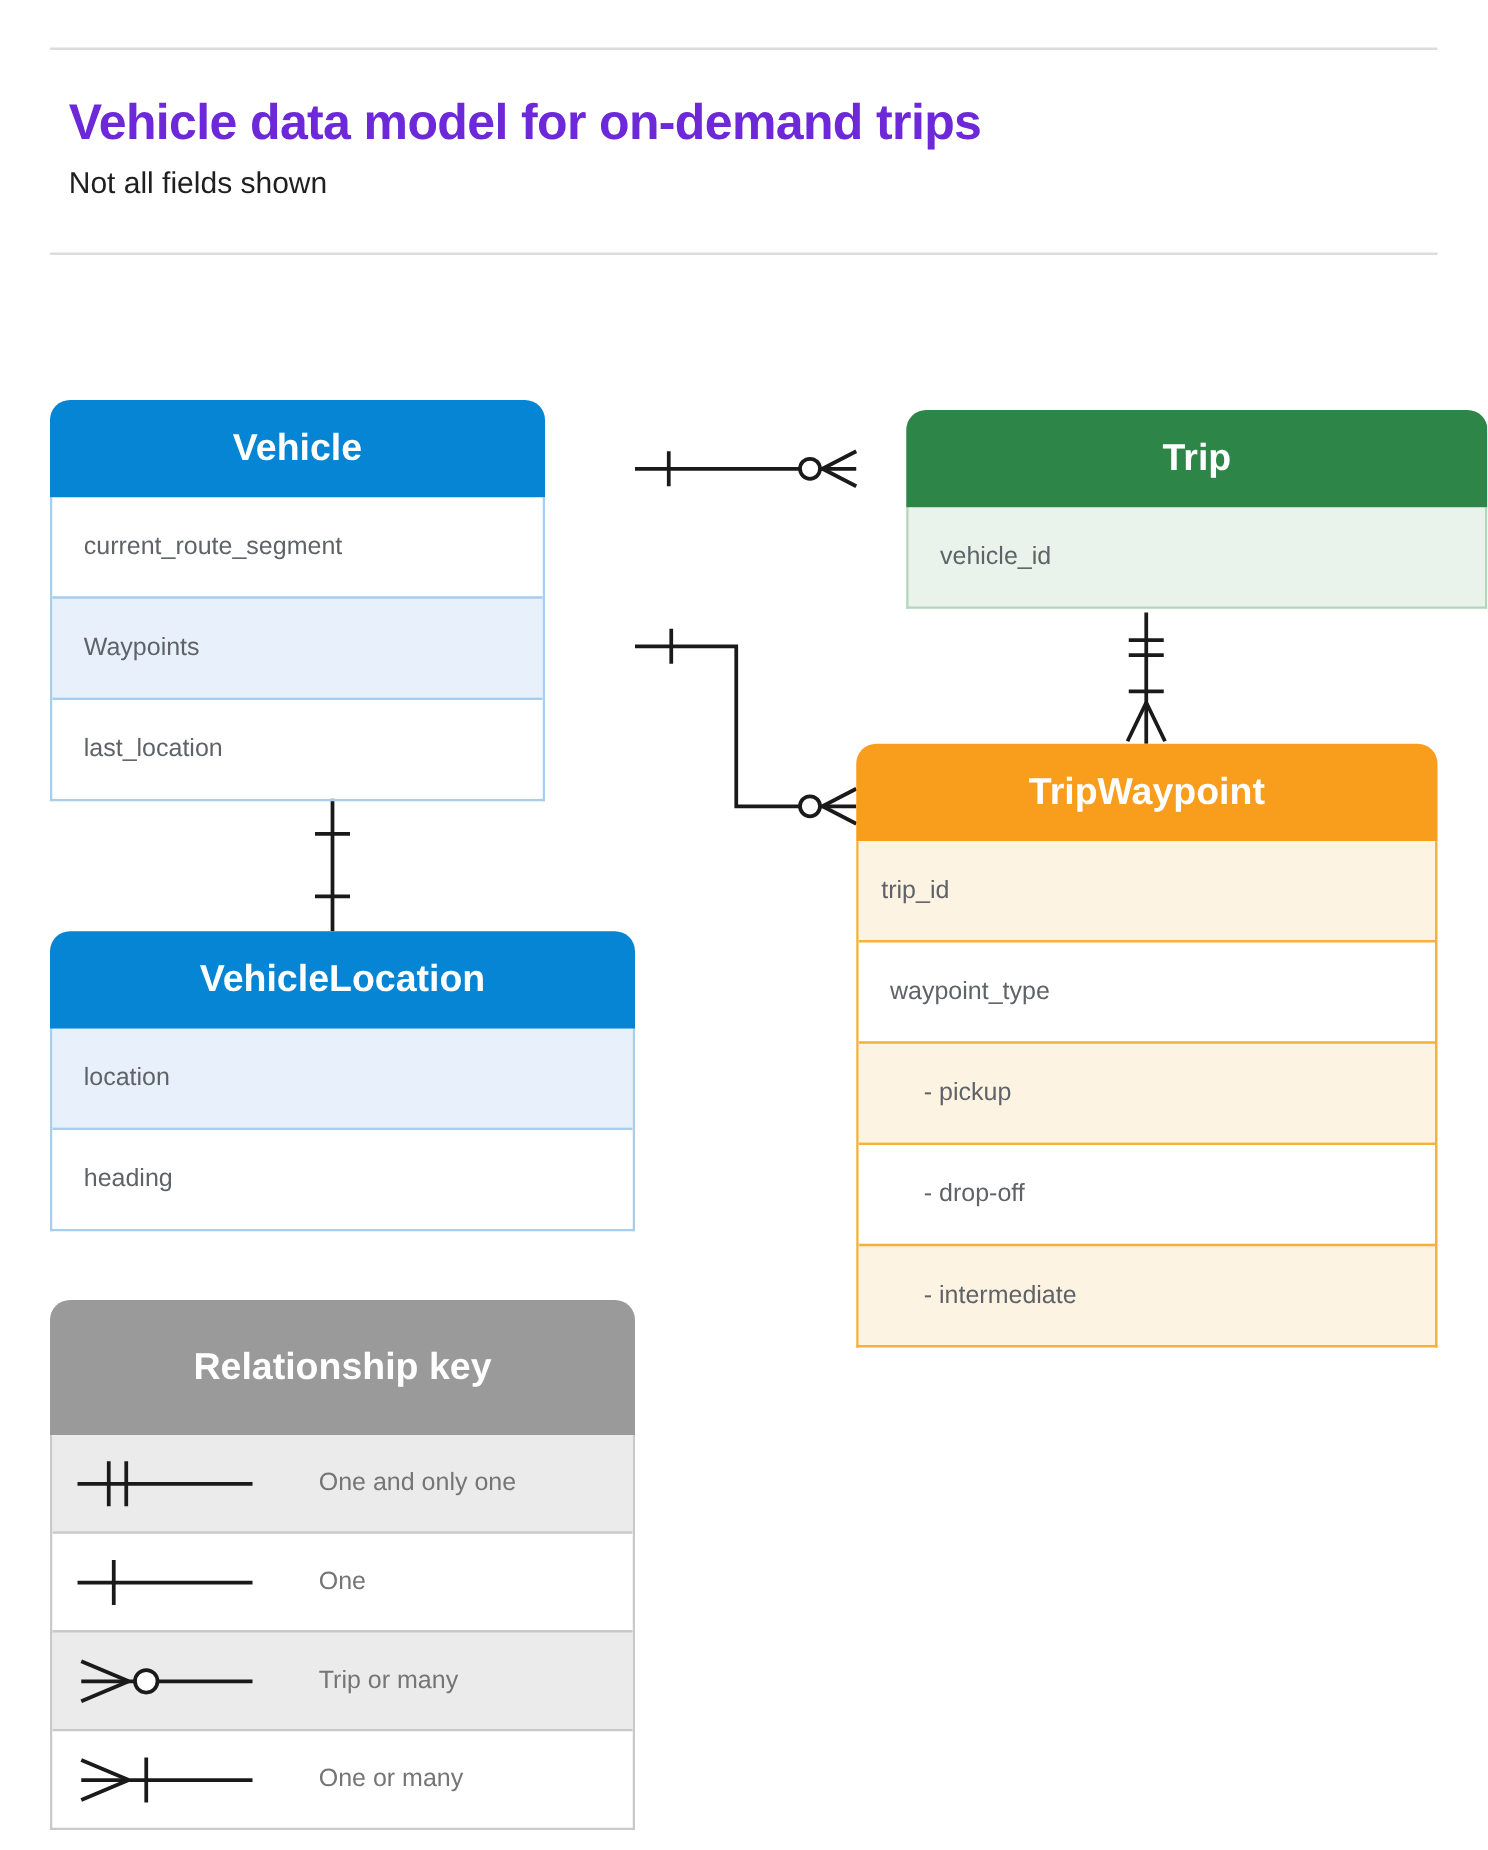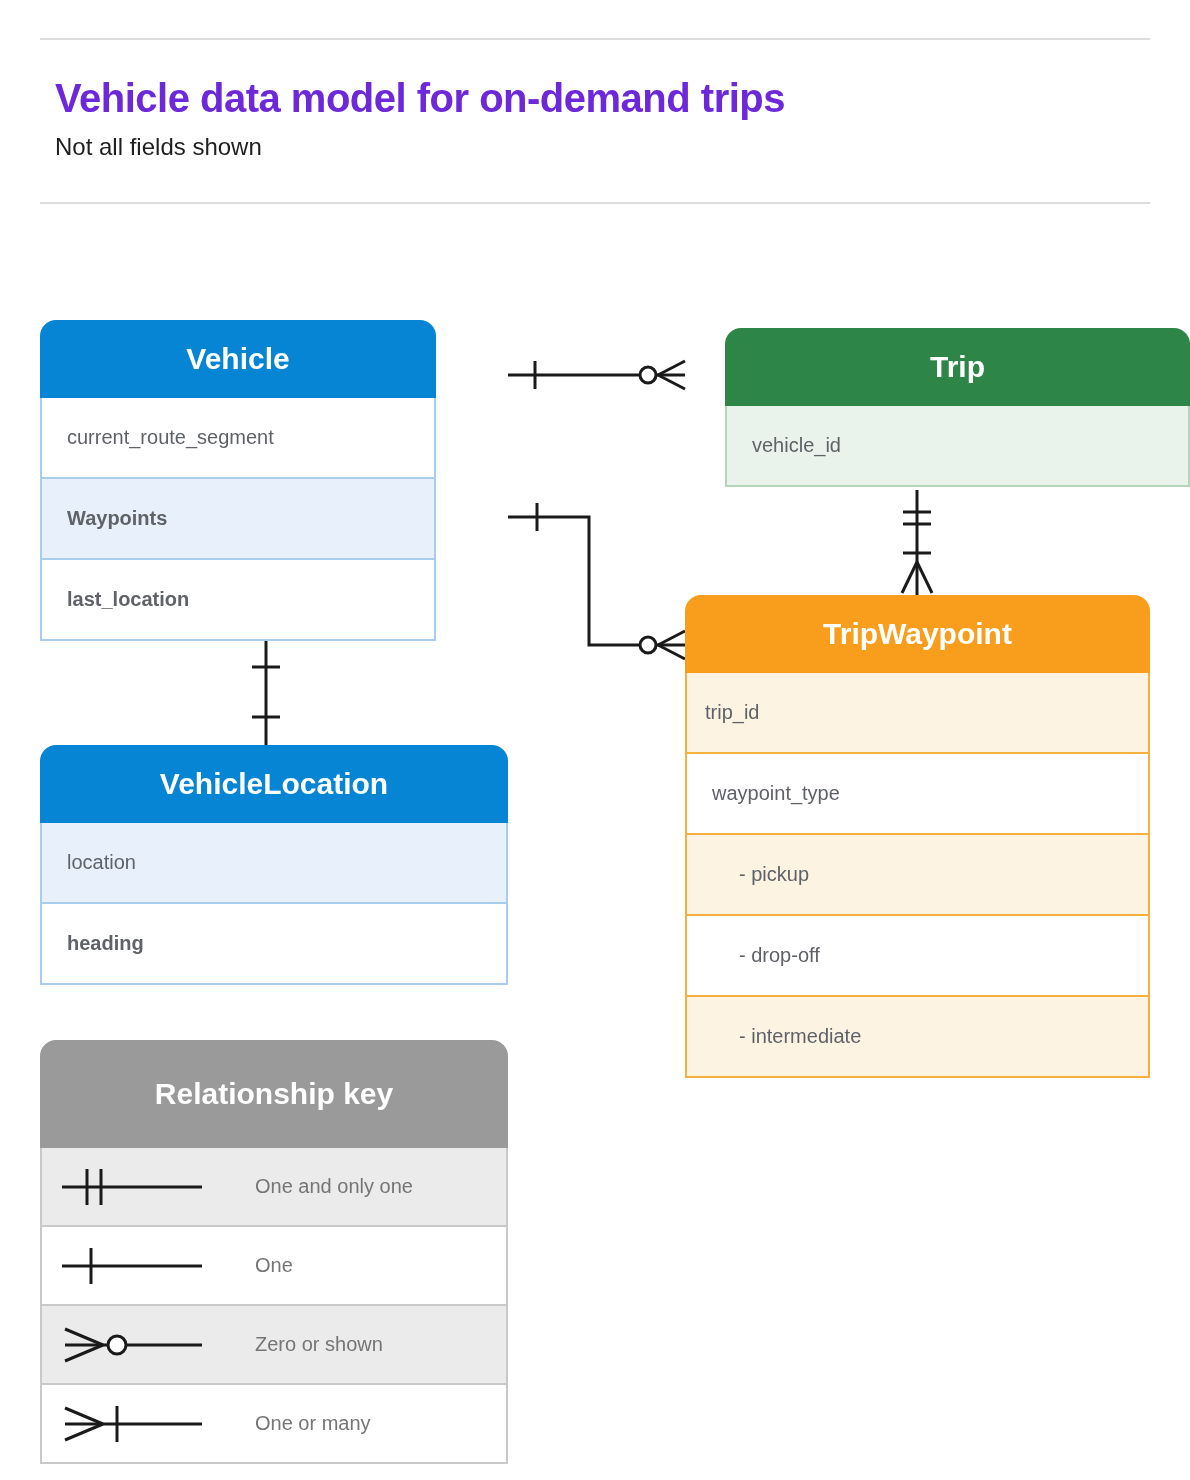--- a/index.html
+++ b/index.html
@@ -14,21 +14,21 @@
   .tbl .hdr{height:78px;display:flex;align-items:center;justify-content:center;
     color:#ffffff;font-size:30px;font-weight:bold;border-radius:16px 16px 0 0;}
   .tbl .body{border-style:solid;border-width:0 2px 2px 2px;}
   .tbl .row{height:79px;display:flex;align-items:center;padding-left:25px;
     font-size:20px;color:#5f6368;background:#ffffff;}
   .tbl .row + .row{border-top:2px solid;}
 
   
   .blue .hdr{background:#0585d3;}
   .blue .body{border-color:#a9cdec;}
-  .blue .row + .row{border-top-color:#a9cdec;font-weight:bold;}
+  .blue .row + .row{border-top-color:#a9cdec;}
   .blue .row.hl{background:#e7f0fb;}
 
   
   .green .hdr{background:#2e8548;}
   .green .body{border-color:#b3d6bb;}
   .green .row.hl{background:#e9f3ec;}
 
   
   .orange .hdr{background:#f99d1d;}
   .orange .body{border-color:#f6b13c;}
@@ -153,21 +153,21 @@
         <span class="lbl">One</span>
       </div>
 
       <div class="row hl">
         <svg class="sym keysym" viewBox="0 0 150 56">
           <line x1="8" y1="28" x2="145" y2="28"></line>
           <line x1="8" y1="12" x2="46" y2="28"></line>
           <line x1="8" y1="44" x2="46" y2="28"></line>
           <circle cx="60" cy="28" r="9"></circle>
         </svg>
-        <span class="lbl">Zero or shown</span>
+        <span class="lbl">Trip or many</span>
       </div>
 
       <div class="row">
         <svg class="sym keysym" viewBox="0 0 150 56">
           <line x1="8" y1="28" x2="145" y2="28"></line>
           <line x1="8" y1="12" x2="46" y2="28"></line>
           <line x1="8" y1="44" x2="46" y2="28"></line>
           <line x1="60" y1="10" x2="60" y2="46"></line>
         </svg>
         <span class="lbl">One or many</span>

